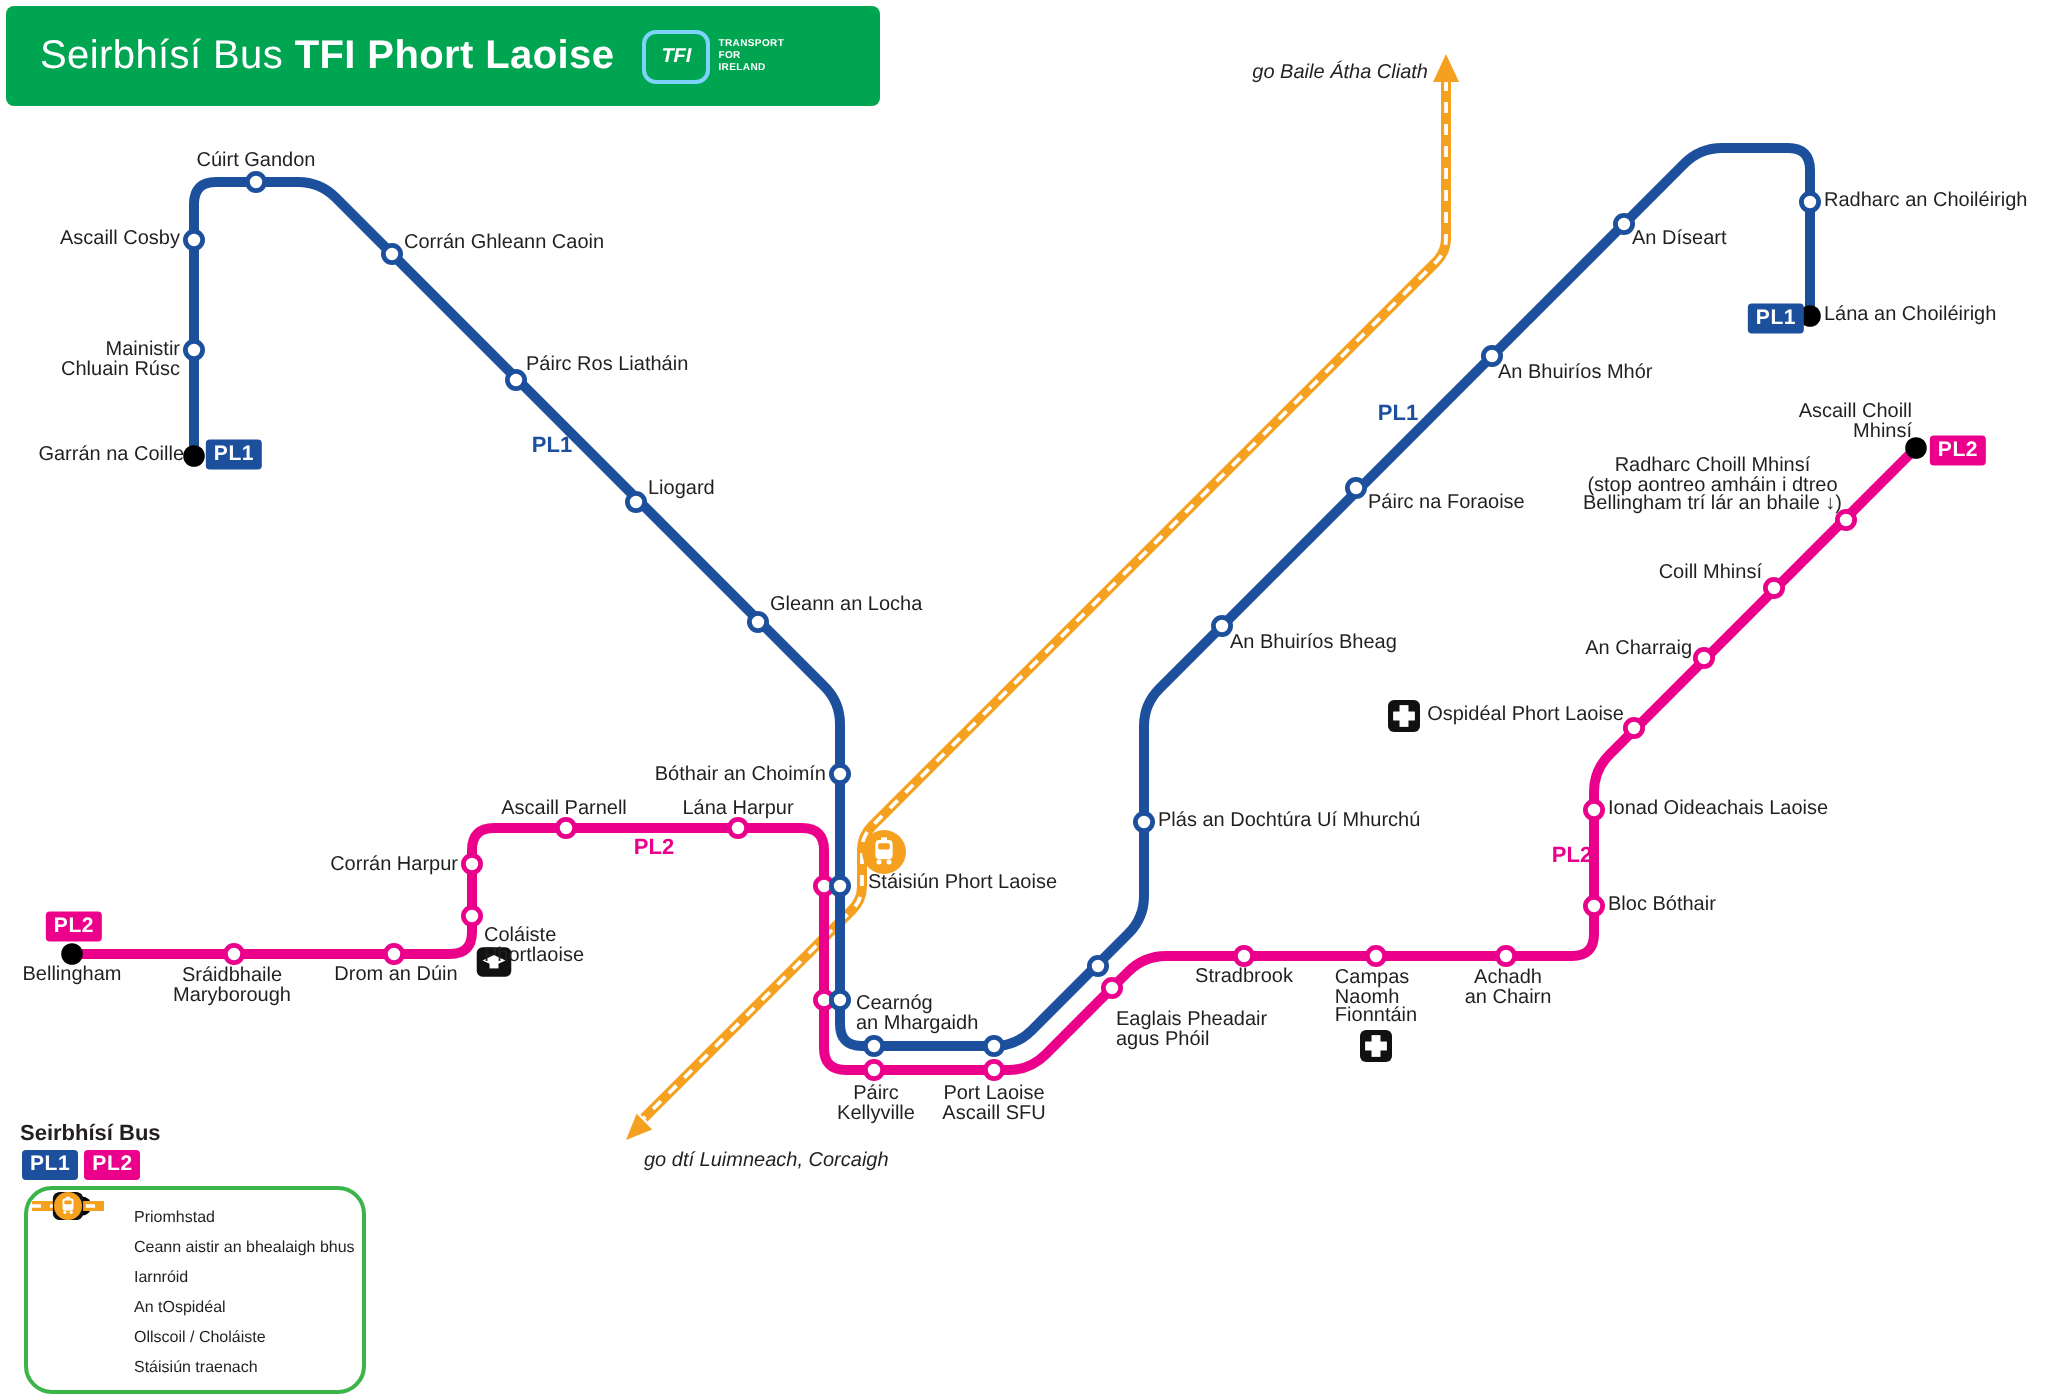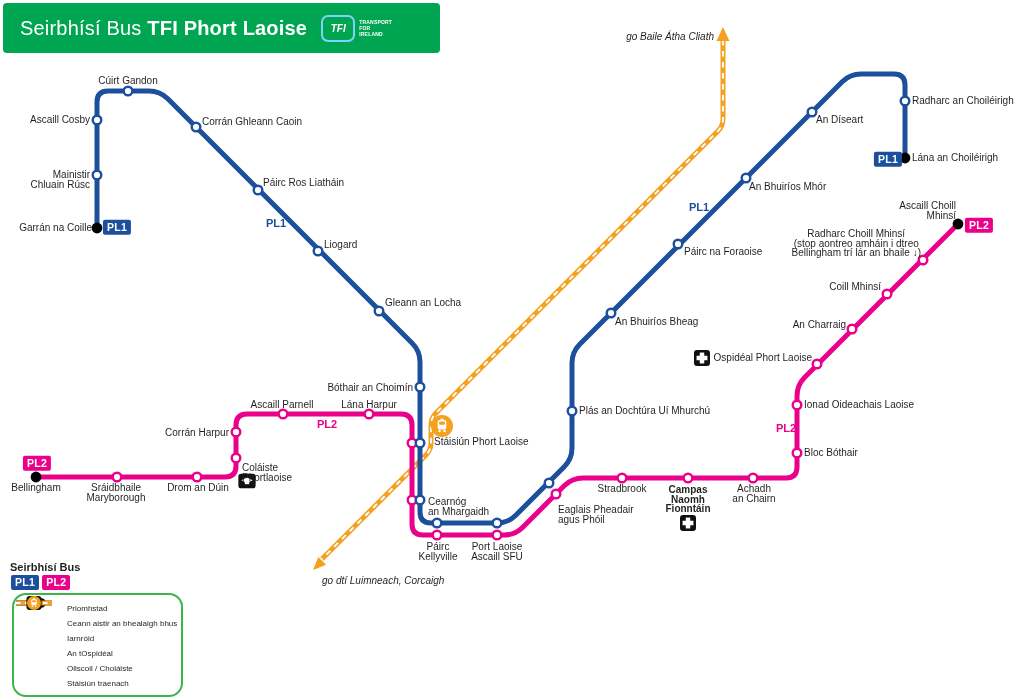--- a/index.html
+++ b/index.html
@@ -166,21 +166,21 @@
       <div class="map-label" style="left: 36px; top: 488px; transform: translate(-50%, -50%);">Bellingham</div>
       <div class="map-label" style="left: 116px; top: 493px; text-align: center; transform: translate(-50%, -50%);">Sráidbhaile
 Maryborough</div>
       <div class="map-label" style="left: 198px; top: 488px; text-align: center; transform: translate(-50%, -50%);">Drom an Dúin</div>
       <div class="map-label" style="left: 229px; top: 433px; text-align: right; transform: translate(-100%, -50%);">Corrán Harpur</div>
       <div class="map-label" style="left: 242px; top: 442px; text-align: left; transform: translate(0px, -50%); margin-top: 31px;">Coláiste
 Phortlaoise</div>
       <div class="map-label" style="left: 282px; top: 405px; text-align: center; transform: translate(-50%, -50%);">Ascaill Parnell</div>
       <div class="map-label" style="left: 369px; top: 405px; text-align: center; transform: translate(-50%, -50%);">Lána Harpur</div>
       <div class="map-label" style="left: 622px; top: 489px; text-align: center; transform: translate(-50%, -50%);">Stradbrook</div>
-      <div class="map-label" style="left: 688px; top: 499px; text-align: center; transform: translate(-50%, -50%); font-weight: bold;">Campas
+      <div class="map-label" style="left: 688px; top: 499px; text-align: left; transform: translate(-50%, -50%);">Campas
 Naomh
 Fionntáin</div>
       <div class="map-label" style="left: 754px; top: 494px; text-align: center; transform: translate(-50%, -50%);">Achadh
 an Chairn</div>
       <div class="map-label" style="left: 804px; top: 453px; text-align: left; transform: translate(0px, -50%);">Bloc Bóthair</div>
       <div class="map-label" style="left: 804px; top: 405px; text-align: left; transform: translate(0px, -50%);">Ionad Oideachais Laoise</div>
       <div class="map-label" style="left: 812px; top: 358px; text-align: right; transform: translate(-100%, -50%);">Ospidéal Phort Laoise</div>
       <div class="map-label" style="left: 846px; top: 325px; text-align: right; transform: translate(-100%, -50%);">An Charraig</div>
       <div class="map-label" style="left: 881px; top: 287px; text-align: right; transform: translate(-100%, -50%);">Coill Mhinsí</div>
       <div class="map-label" style="left: 921px; top: 243px; text-align: center; transform: translate(-100%, -50%);">Radharc Choill Mhinsí

